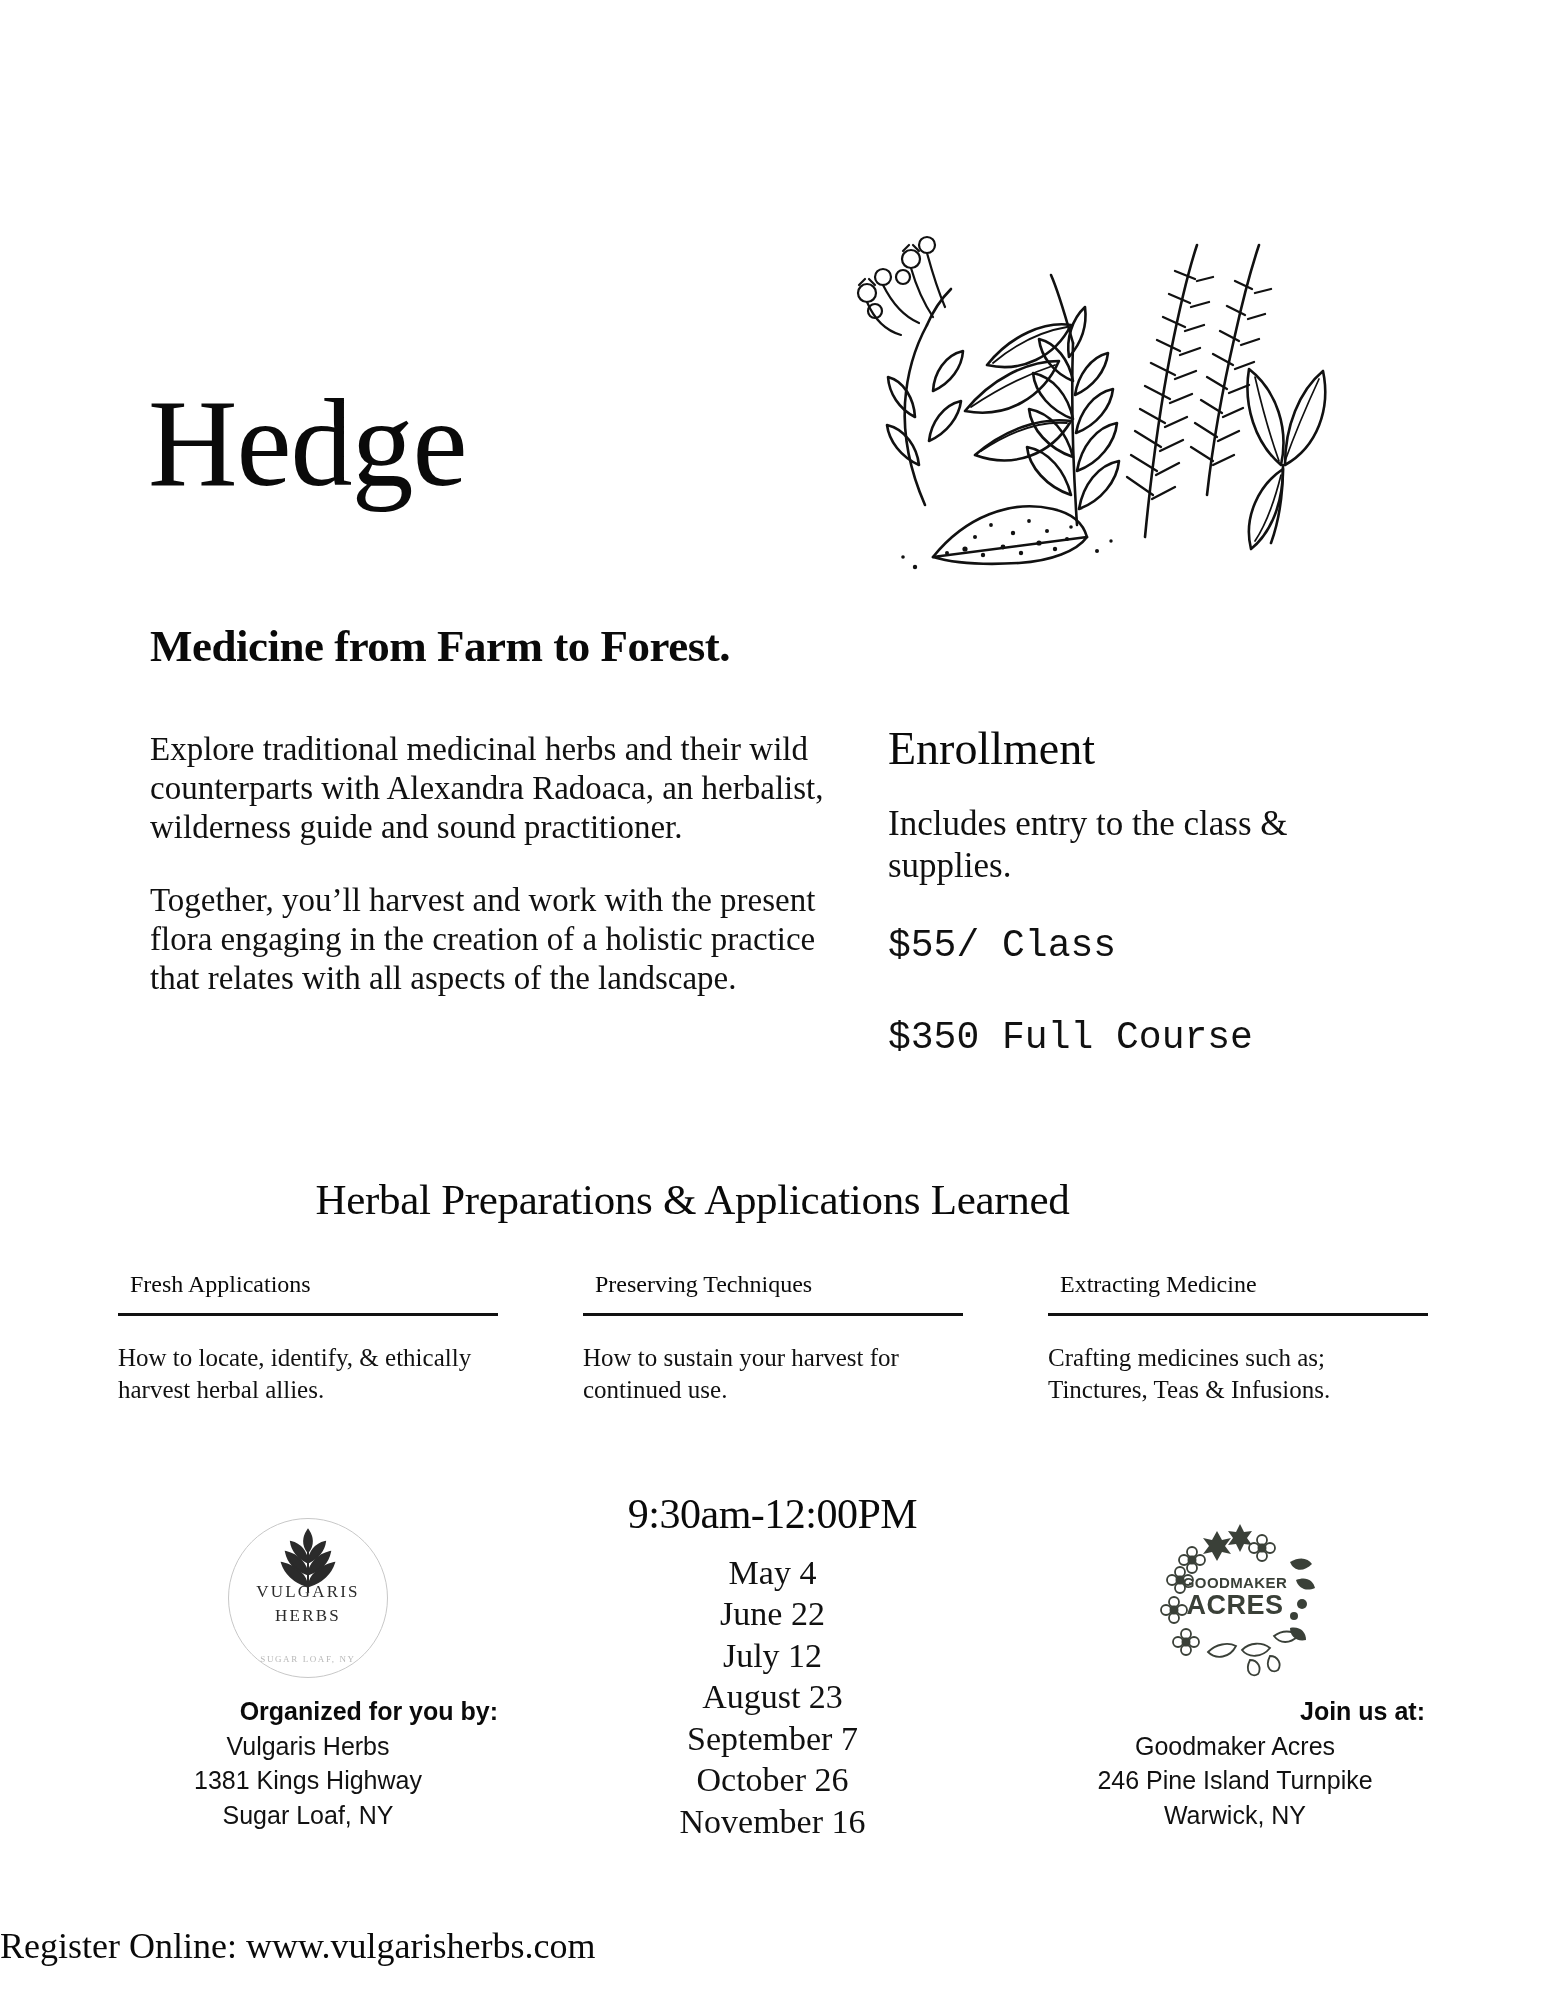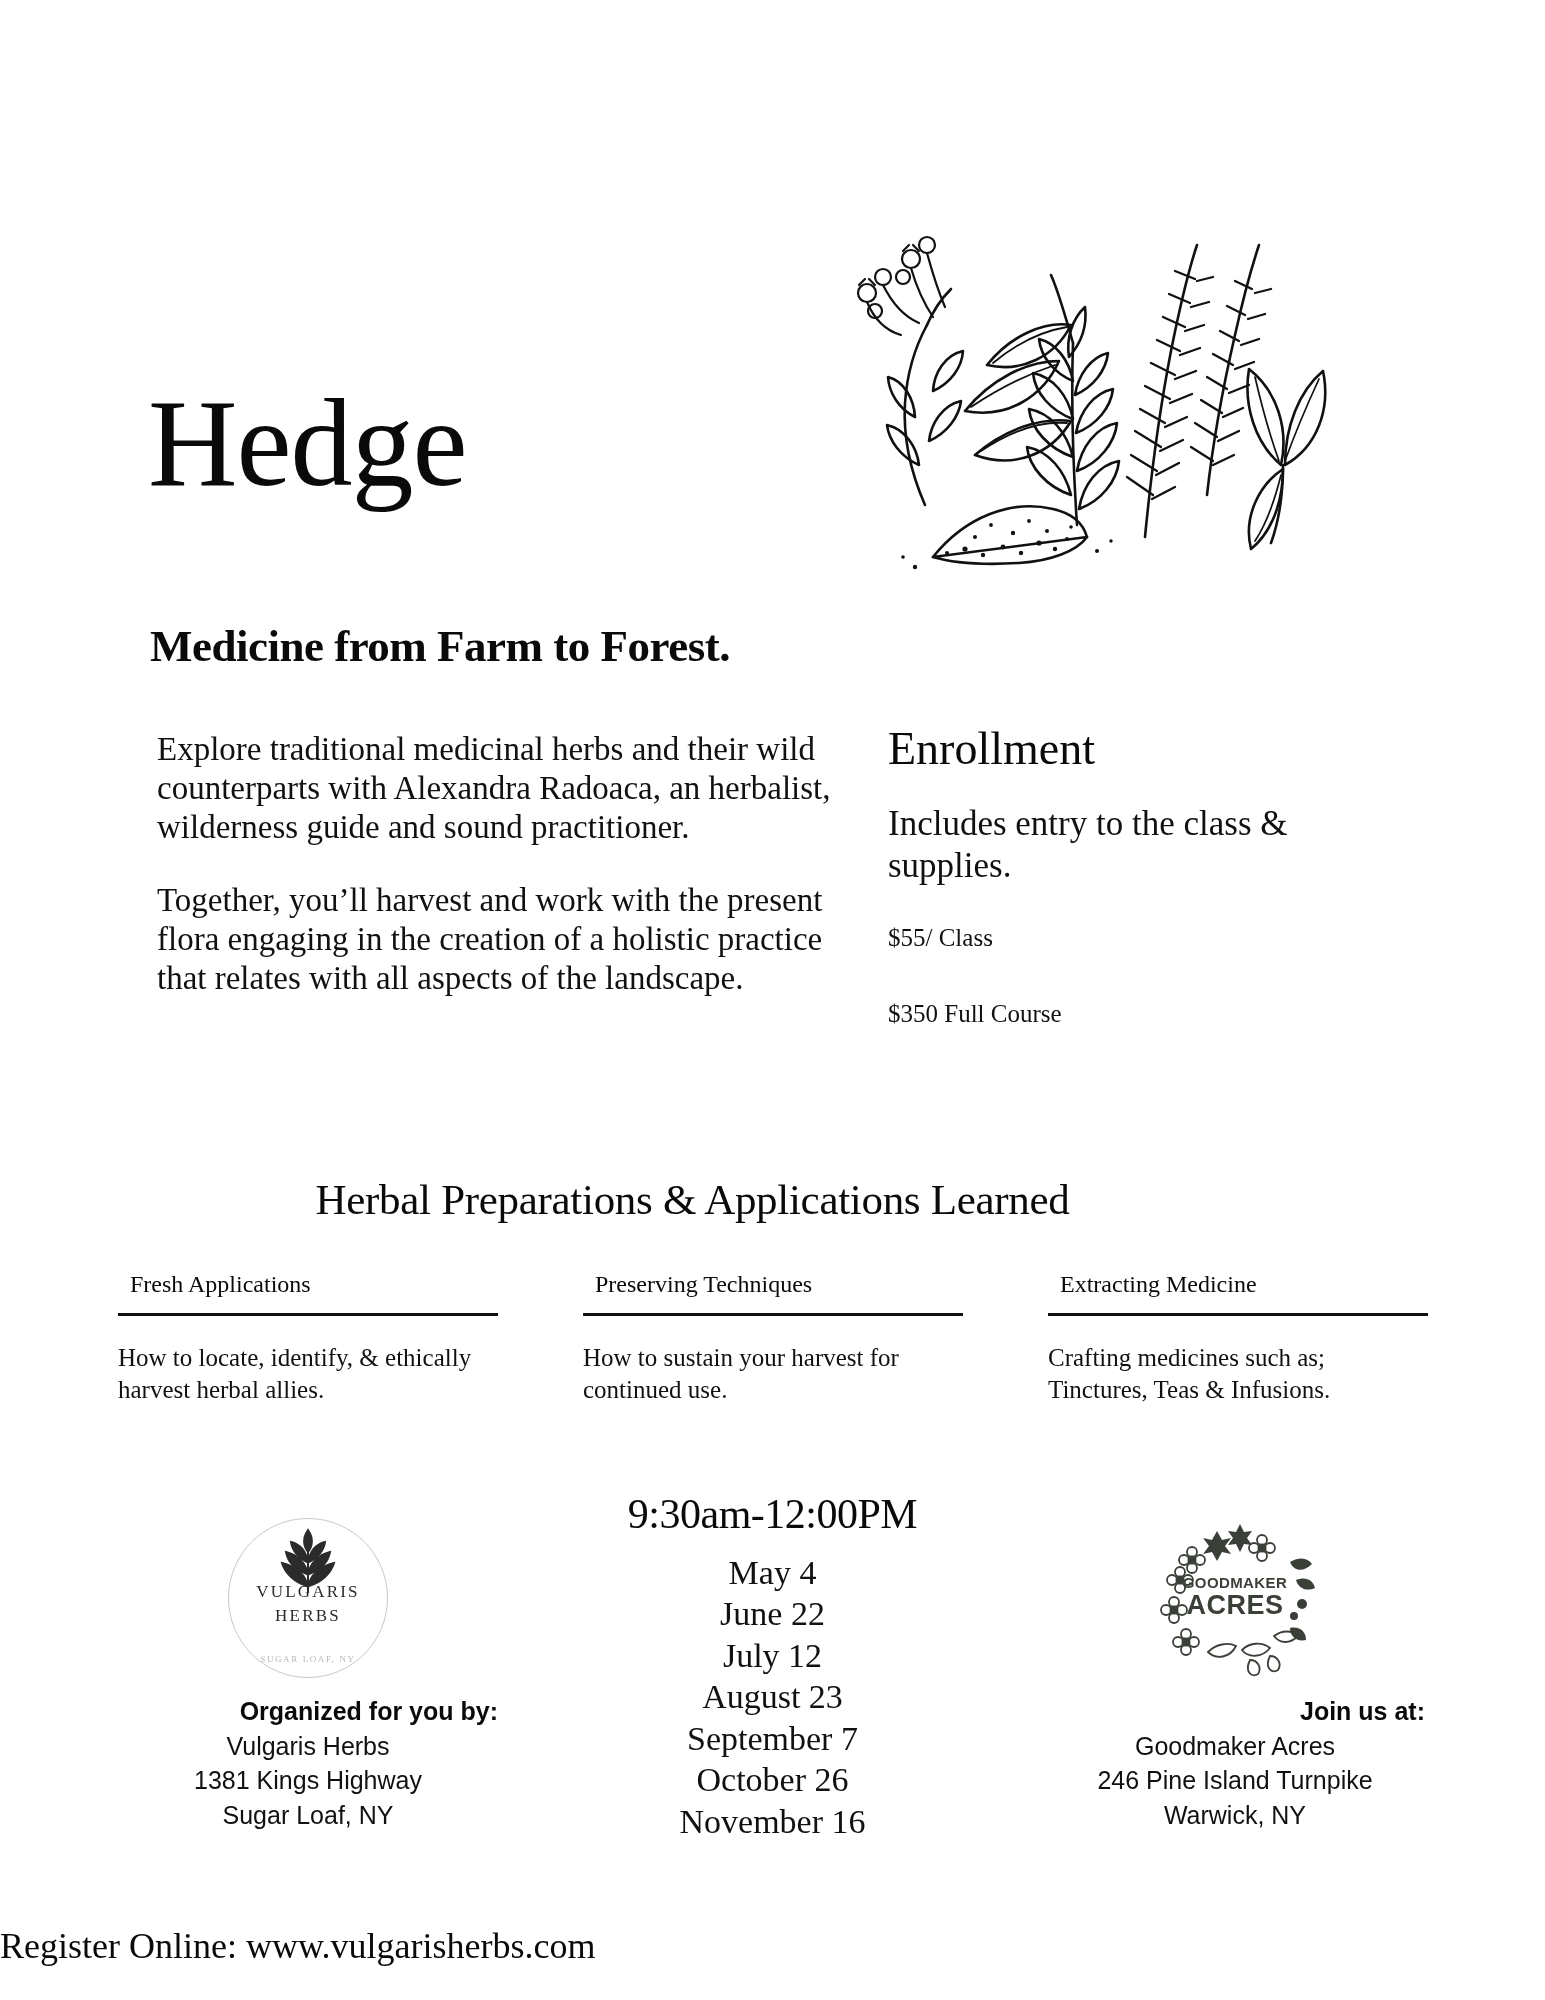--- a/index.html
+++ b/index.html
@@ -29,30 +29,30 @@
     color:#0a0a0a;
   }
 
   
   .hero-art { position:absolute; left:815px; top:165px; width:530px; height:420px; }
 
   
   .body-left { position:absolute; left:150px; top:730px; width:700px; }
   .para {
     font-size:33px; line-height:1.18; color:#111;
-    margin:0 0 34px 7px;
+    margin:0 0 34px 0;
   }
   .para:last-child { margin-bottom:0; }
 
   .body-right { position:absolute; left:888px; top:725px; width:430px; }
   .enroll-head {
     font-size:46px; line-height:1.05; margin:0 0 30px 0; color:#0a0a0a;
   }
   .enroll-sub { font-size:35px; line-height:1.2; margin:0 0 36px 0; }
-  .price { font-size:25px; line-height:1.2; margin:8px 0 46px 0; }
+  .price { font-size:38px; line-height:1.2; margin:8px 0 46px 0;font-family:Liberation Mono, monospace; }
   .price.last { margin-bottom:0; }
 
   
   .section-head {
     position:absolute; left:0; right:0; top:1175px;
     text-align:center; font-size:43px; letter-spacing:-0.3px; color:#0a0a0a;
   }
 
   
   .cols { position:absolute; left:118px; top:1270px; width:1310px;

